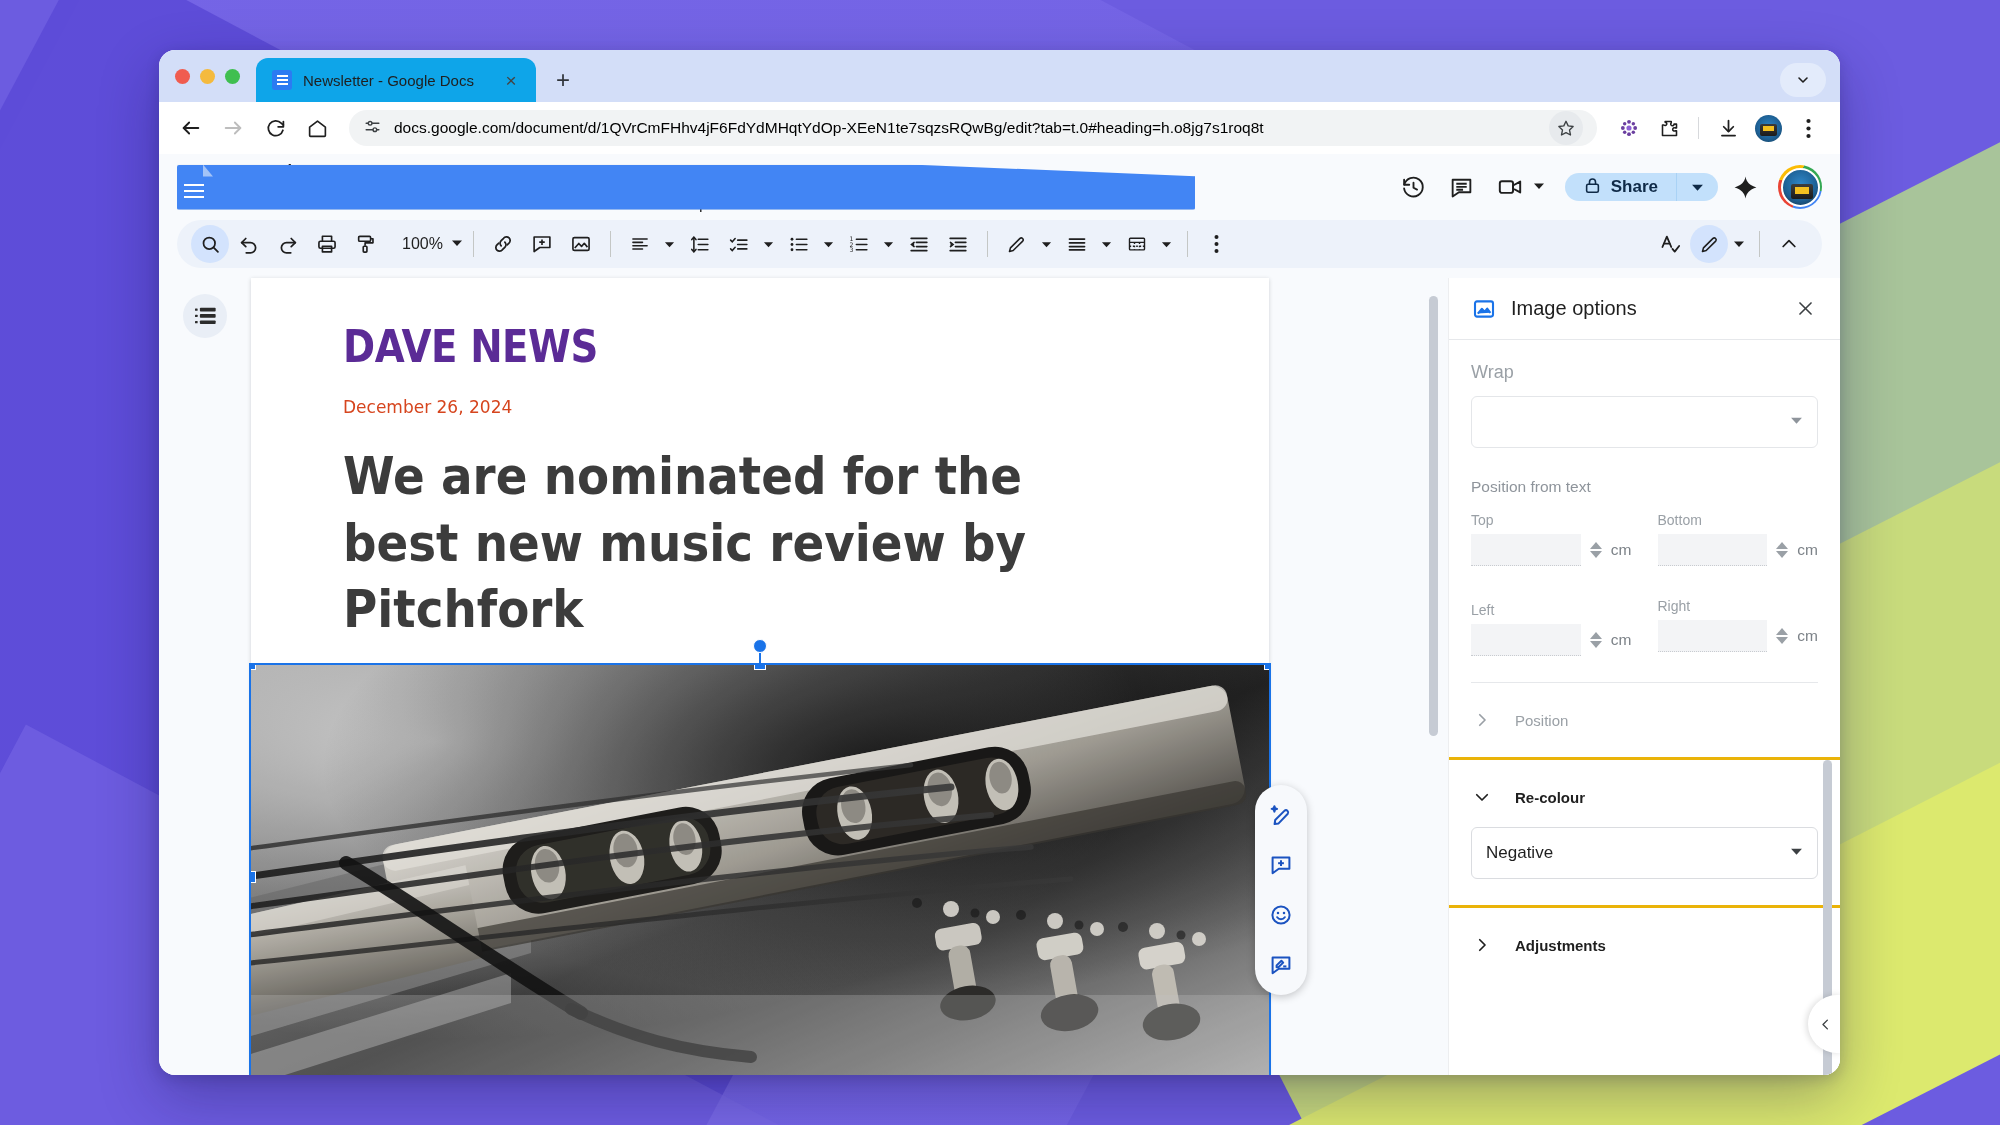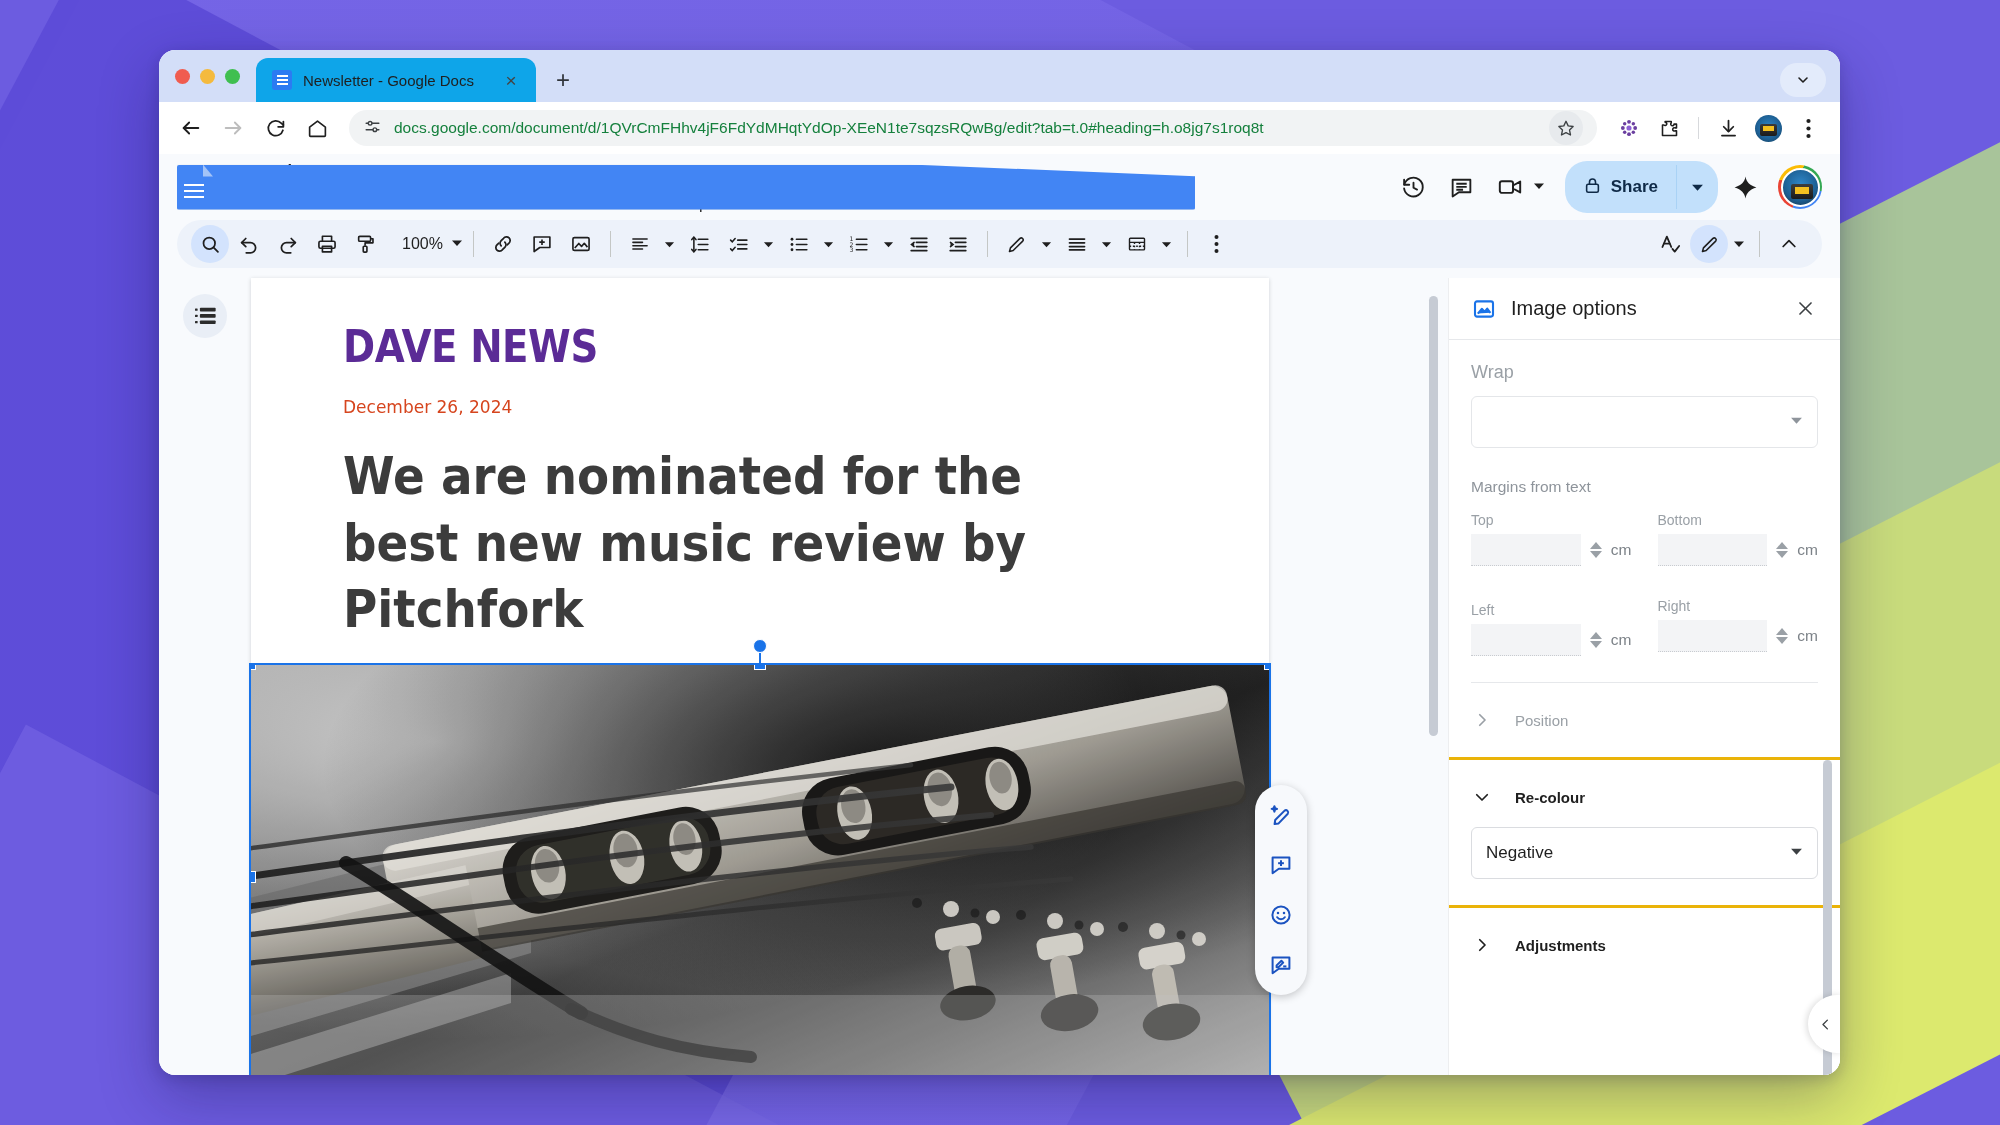--- a/index.html
+++ b/index.html
@@ -144,21 +144,21 @@
   .omnibox {
     flex: 1 1 auto; height: 36px;
     background: #F1F3F4;
     border-radius: 18px;
     display:flex; align-items:center;
     gap: 12px; padding: 0 14px;
     margin: 0 8px;
     min-width: 0;
   }
   .omni-url {
-    font-size: 15.5px; color: #15803d;
+    font-size: 15.5px; color: #000000;
     white-space: nowrap; overflow: hidden; text-overflow: ellipsis;
     flex: 1 1 auto;
   }
   .omni-star {
     width: 34px; height:34px; border-radius:50%;
     background:#E7EAED;
     display:flex;align-items:center;justify-content:center;
     cursor:pointer; flex:0 0 34px;
   }
   .ext-icons { display:flex; align-items:center; gap:4px; }
@@ -222,21 +222,21 @@
   .header-right {
     margin-left:auto; display:flex; align-items:center; gap: 6px;
   }
   .hdr-btn {
     width: 42px; height:42px; border-radius:50%;
     display:flex; align-items:center; justify-content:center;
     color:#1f1f1f; cursor:pointer;
   }
   .cam-wrap { display:flex; align-items:center; gap:2px; cursor:pointer; padding-right:6px;}
   .share-pill {
-    height: 52px; display:flex; align-items:center;
+    height: 28px; display:flex; align-items:center;
     background:#C2E0FB; border-radius: 22px; margin-left: 8px;
     overflow:hidden; cursor:pointer;
   }
   .share-main { display:flex; align-items:center; gap:9px; padding: 0 18px 0 18px; height:100%;}
   .share-label { font-size: 17px; color:#0f2a47; font-weight:600;}
   .share-sep { width:1px; height:44px; background:#A9D2F5;}
   .share-caret { padding: 0 14px; display:flex; align-items:center;}
   .gemini-star { width:42px;height:42px; display:flex;align-items:center;justify-content:center; cursor:pointer;}
   .avatar-ring {
     width: 44px; height: 44px; border-radius: 50%;
@@ -1174,21 +1174,21 @@
             <div class="sp-sublabel">Wrap</div>
             <div class="sp-select empty">
               <span class="sp-select-val"></span>
               <span>
                 <svg width="13" height="13" viewBox="0 0 12 12">
                     <polygon points="1,3.5 11,3.5 6,9" fill="#8e949b"></polygon>
                   </svg>
               </span>
             </div>
 
-            <div class="sp-grouplabel">Margins from text</div>
+            <div class="sp-grouplabel">Position from text</div>
 
             <div class="margins-grid">
               <div class="mg-cell">
                 <div class="mg-label">Top</div>
                 <div class="mg-row">
                   <span class="mg-input"></span>
                   <span class="spin">
                       <i class="up"></i>
                       <i class="dn"></i>
                     </span>

